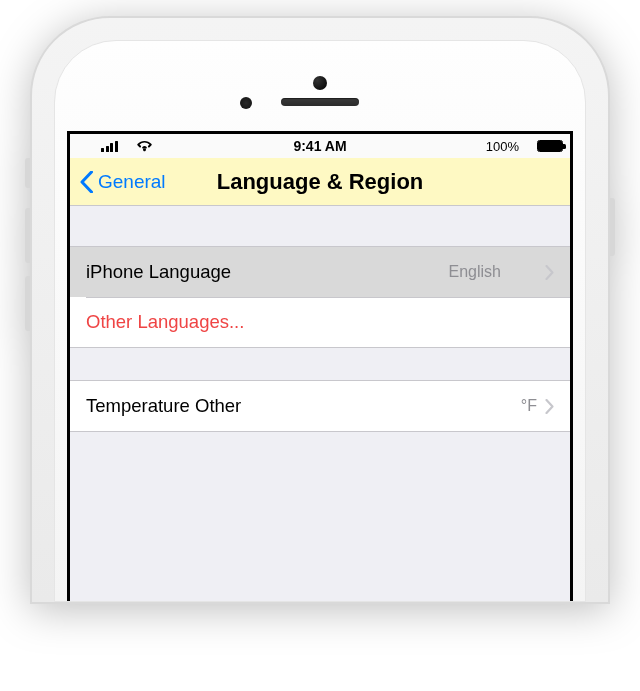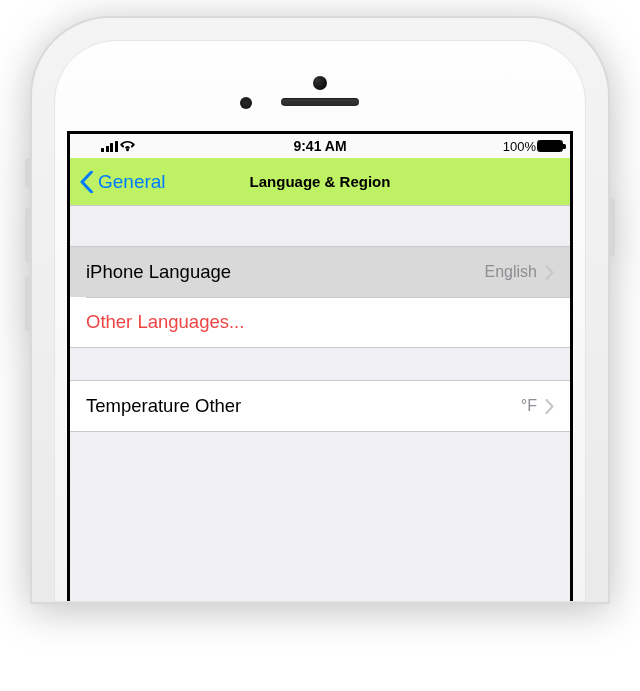--- a/index.html
+++ b/index.html
@@ -91,21 +91,21 @@
       justify-content: space-between;
       padding: 0 7px;
       font-size: 13px;
       font-weight: 500;
       color: #000;
       background: #fafafa;
     }
     .status-left, .status-right {
       display: flex;
       align-items: center;
-      gap: 1px;
+      gap: 18px;
       flex: 1;
       padding-left: 24px;
     }
     .status-right { justify-content: flex-end; }
     .status-center { font-weight: 600; font-size: 14px; }
     .signal-bars { display: flex; align-items: flex-end; gap: 1.5px; height: 11px; }
     .signal-bars span { width: 3px; background: #000; border-radius: 0.5px; }
     .signal-bars span:nth-child(1){height:4px}
     .signal-bars span:nth-child(2){height:6px}
     .signal-bars span:nth-child(3){height:8.5px}
@@ -122,58 +122,58 @@
       right: -3.5px; top: 3px;
       width: 2.5px; height: 5px;
       background: #000;
       border-radius: 0 1.5px 1.5px 0;
     }
     .battery-fill { height: 100%; width: 100%; background: #000; border-radius: 1px; }
     
     
     .nav-bar {
       height: 48px;
-      background: #bef264;
+      background: #fef9c3;
       border-bottom: 1px solid #c8c7cc;
       display: flex;
       align-items: center;
       position: relative;
       padding: 0 10px;
     }
     .nav-back {
       display: flex;
       align-items: center;
       gap: 5px;
       color: #007aff;
       font-size: 19px;
       cursor: pointer;
     }
     .nav-title {
       position: absolute;
       left: 50%;
       transform: translateX(-50%);
-      font-size: 15px;
+      font-size: 22px;
       font-weight: 600;
       color: #000;
     }
     
     
     .spacer { height: 40px; }
     .spacer-sm { height: 32px; }
     .group { background: #fff; border-top: 1px solid #c8c7cc; border-bottom: 1px solid #c8c7cc; }
     .row {
       display: flex;
       align-items: center;
       min-height: 50px;
       padding: 0 16px;
       position: relative;
       cursor: pointer;
       background: #fff;
     }
-    .row.pressed { background: #d9d9d9; }
+    .row.pressed { background: #d9d9d9; gap: 36px; }
     .row + .row::before {
       content: '';
       position: absolute;
       top: 0; left: 16px; right: 0;
       height: 1px;
       background: #c8c7cc;
     }
     .row-label { font-size: 18.5px; color: #000; }
     .row-label.link { color: #ef4444; }
     .row-value {

